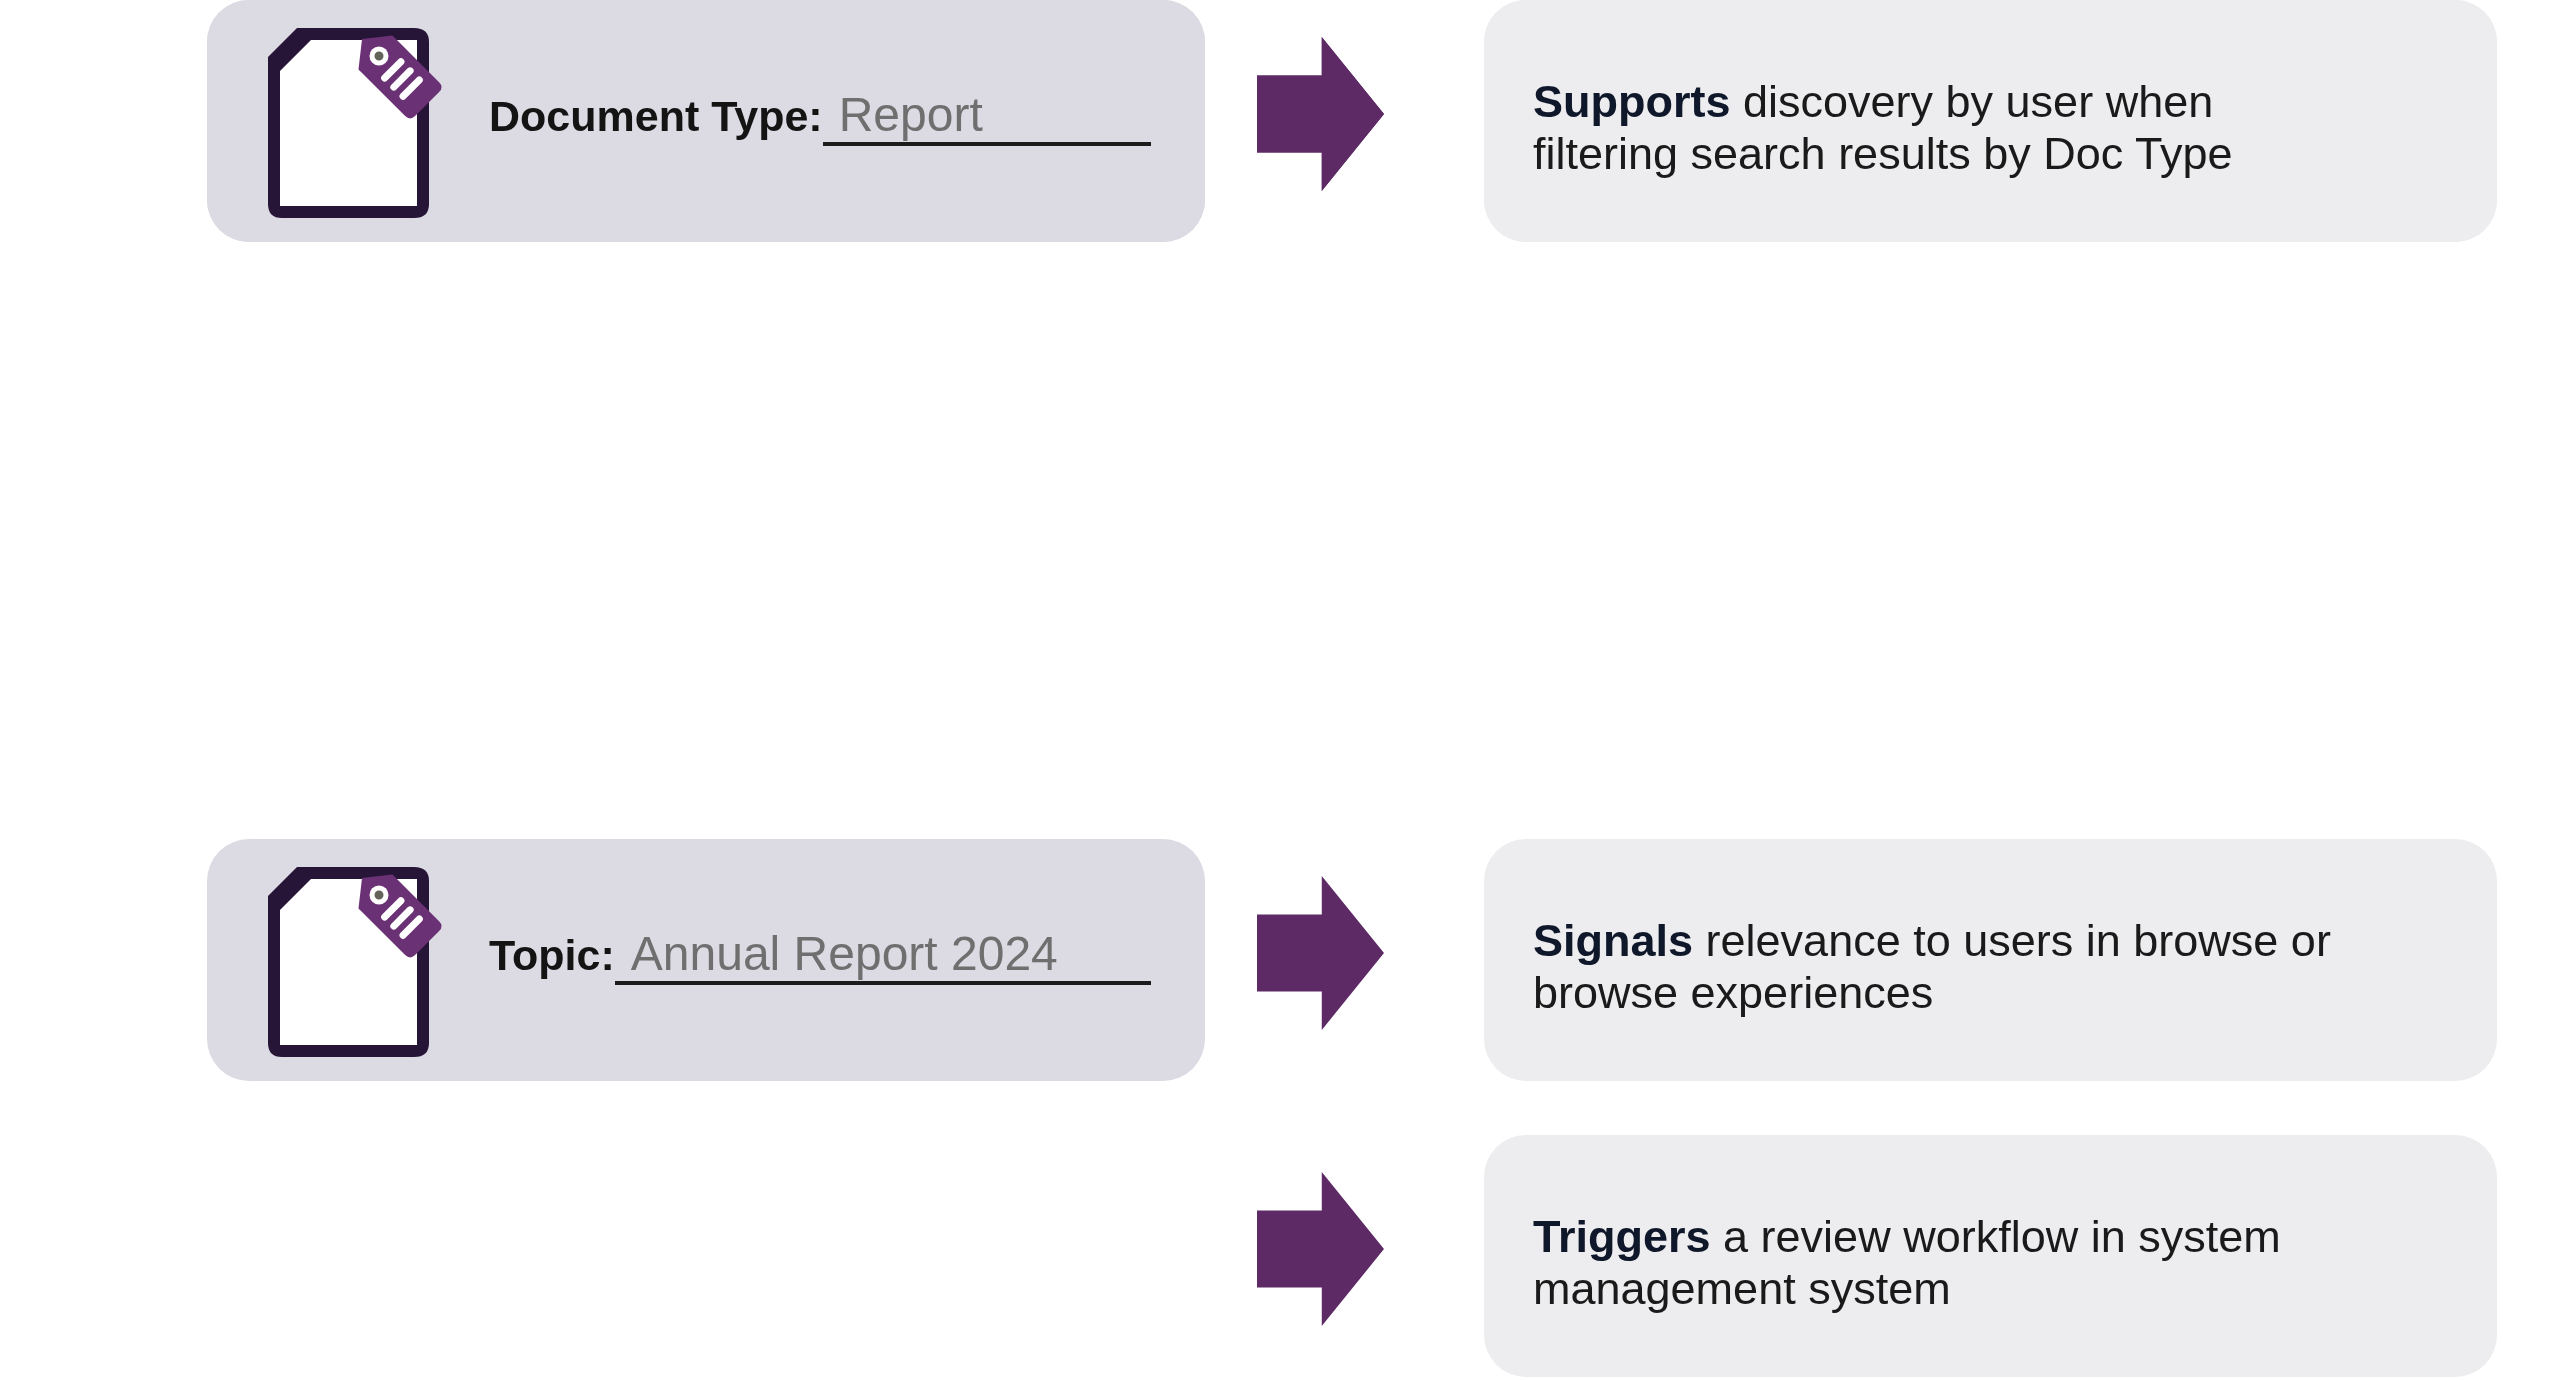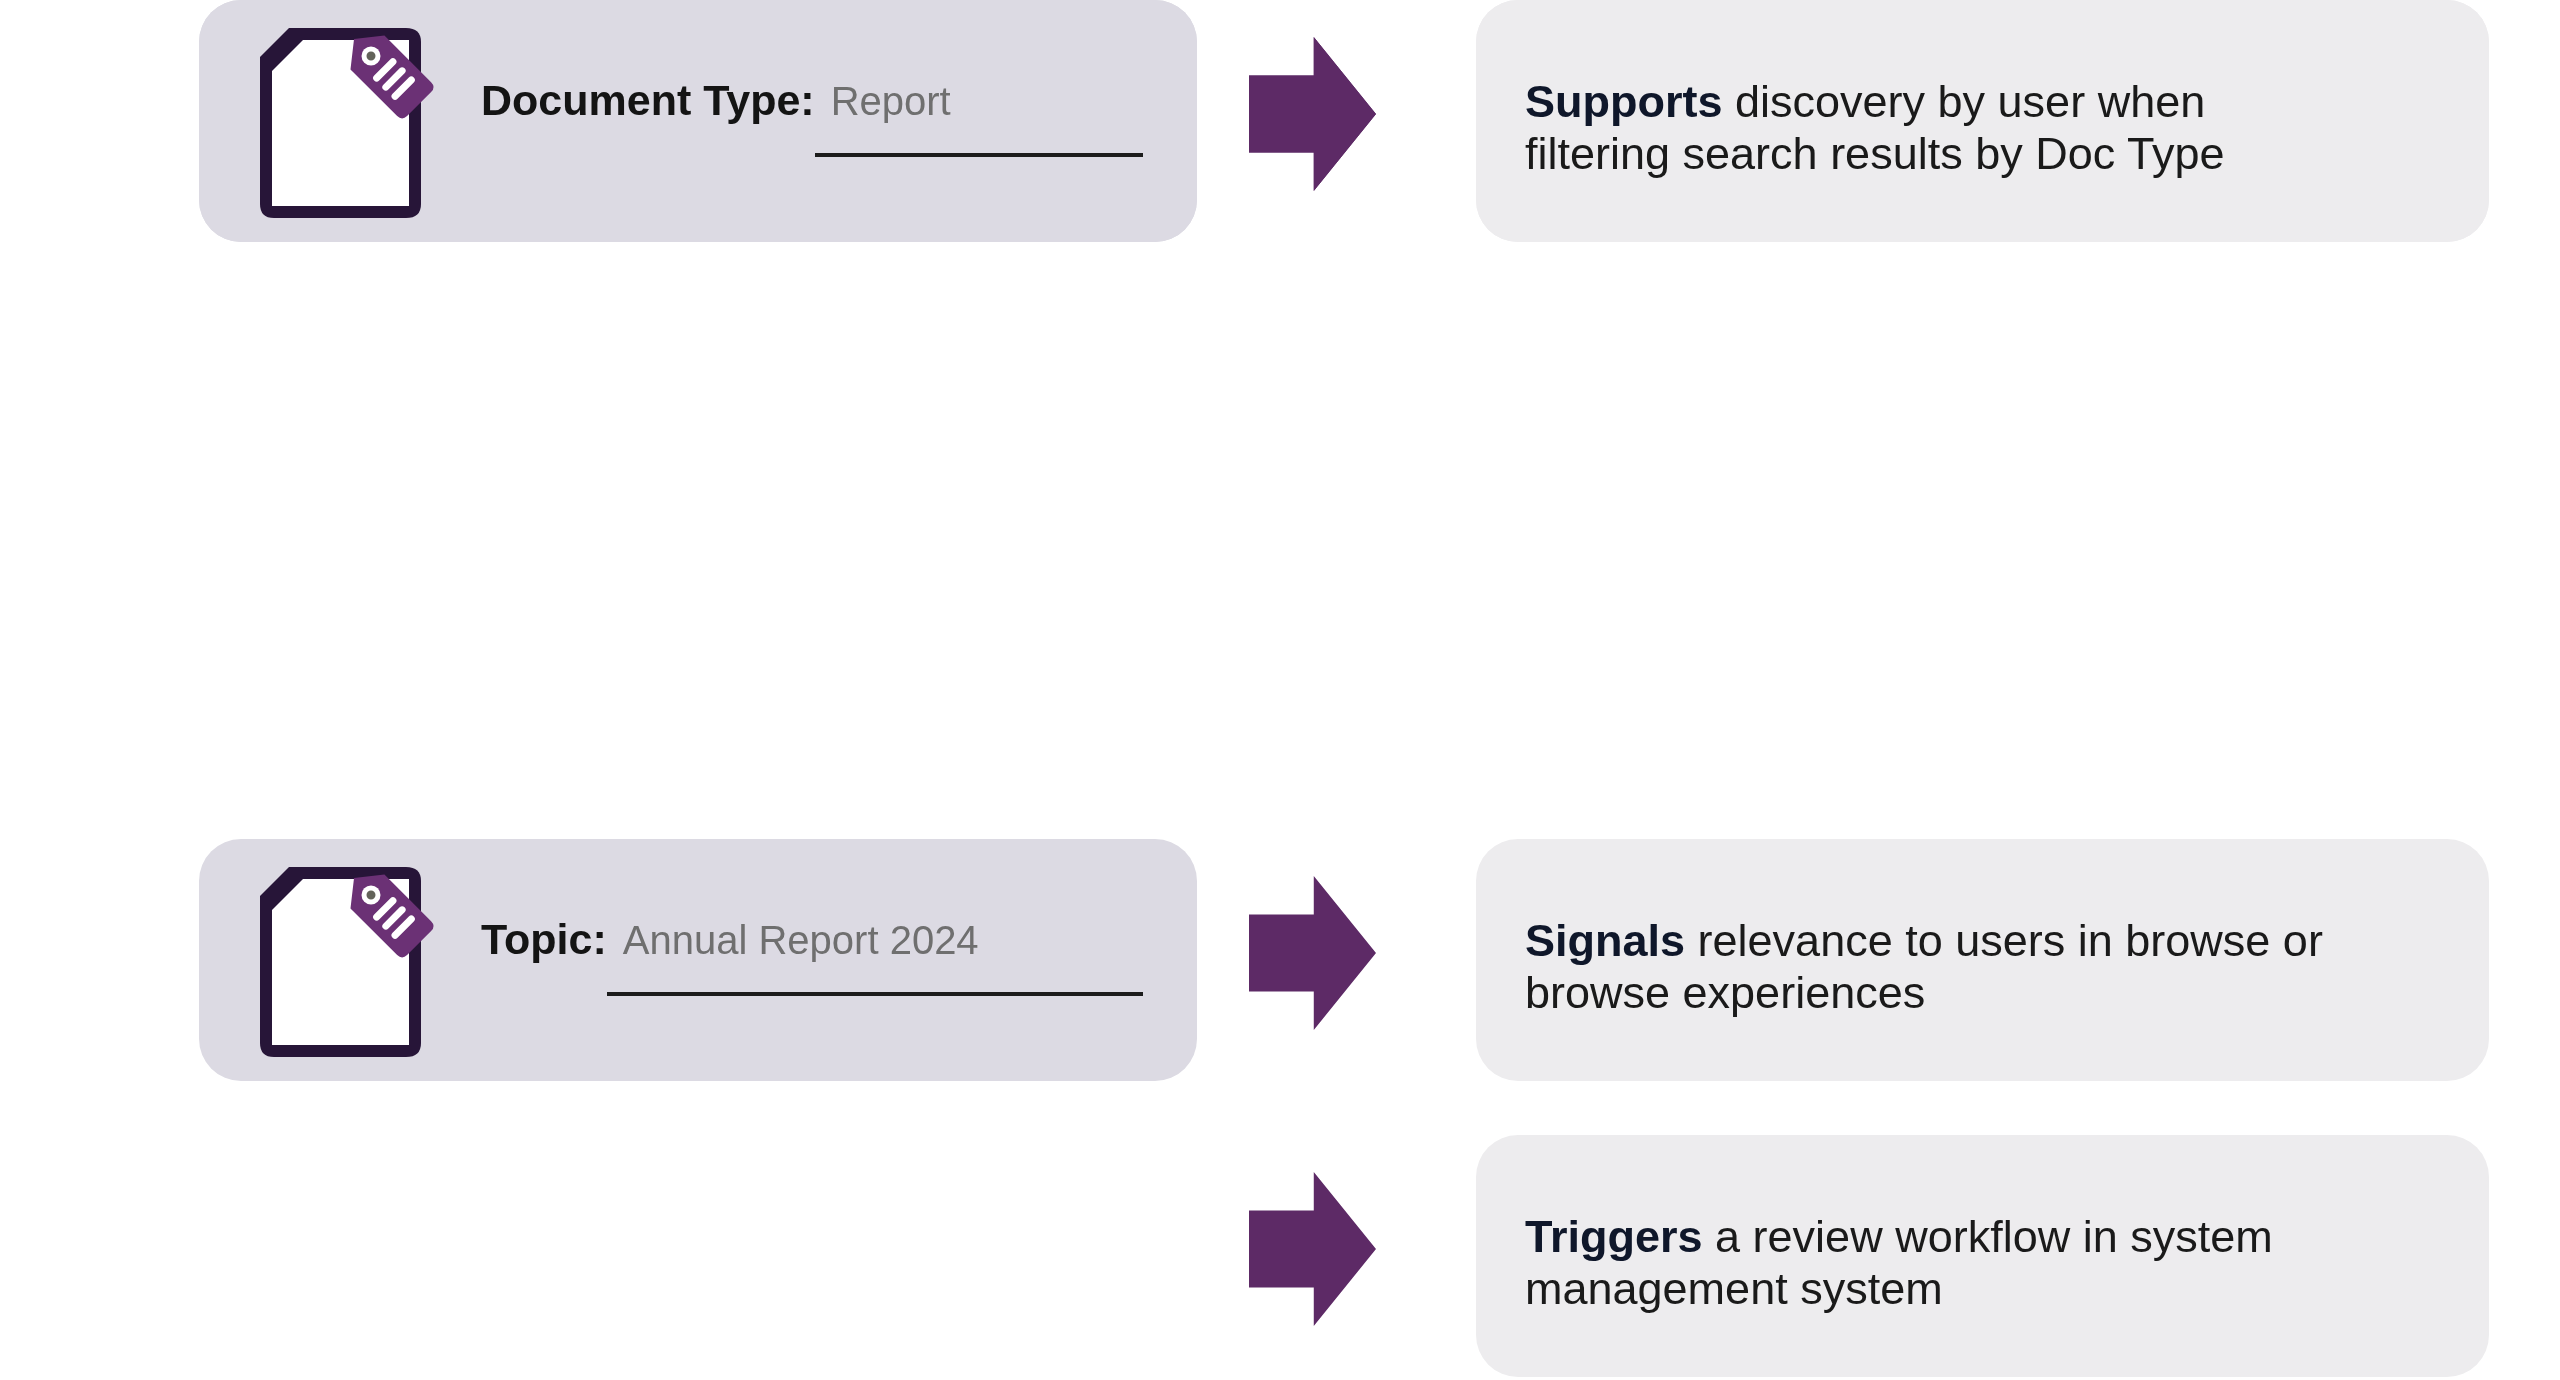--- a/index.html
+++ b/index.html
@@ -12,41 +12,41 @@
     position:absolute;top:38px;height:147px;border-radius:26px;
     display:flex;align-items:center;justify-content:center;
     color:#ffffff;font-size:57px;font-weight:700;letter-spacing:1px;
     border:2px solid #585858;box-shadow:0 5px 4px -2px rgba(0,0,0,.45);
     box-sizing:border-box;
   }
   .pill-metadata{left:394px;width:604px;background:#5D2A66;}
   .pill-interactions{left:1670px;width:590px;background:#58585A;}
 
   
-  .row{position:absolute;left:4px;width:2392px;height:242px;}
+  .row{position:absolute;left:12px;width:2392px;height:242px;}
   .row:nth-of-type(1){top:246px}
   .row:nth-of-type(2){top:542px}
   .row:nth-of-type(3){top:839px}
   .row:nth-of-type(4){top:1135px}
 
   .meta-card{
     position:absolute;left:195px;top:0;width:998px;height:242px;
     background:#DCDAE3;border-radius:42px;
     display:flex;align-items:center;box-sizing:border-box;
     padding-left:56px;
   }
   .doc-icon{width:200px;height:200px;flex:0 0 auto;margin-top:2px;}
   .field{
     display:flex;align-items:baseline;flex:1 1 auto;
     margin:0 54px 10px 26px;white-space:nowrap;min-width:0;
   }
   .field .label{font-size:43px;font-weight:700;color:#141414;}
   .field .value{
-    font-size:40px;color:#6F6F6F;flex:1 1 auto;
-    border-bottom:4px solid #1C1C1C;padding:0 4px 29px 16px;
+    font-size:48px;color:#6F6F6F;flex:1 1 auto;
+    border-bottom:4px solid #1C1C1C;padding:0 4px 0 16px;
     overflow:hidden;
   }
 
   .arrow{
     position:absolute;left:1245px;top:37px;width:127px;height:154px;
     background:#5D2A66;
     clip-path:polygon(0 25%,51% 25%,51% 0,100% 50%,51% 100%,51% 75%,0 75%);
   }
 
   .int-card{

